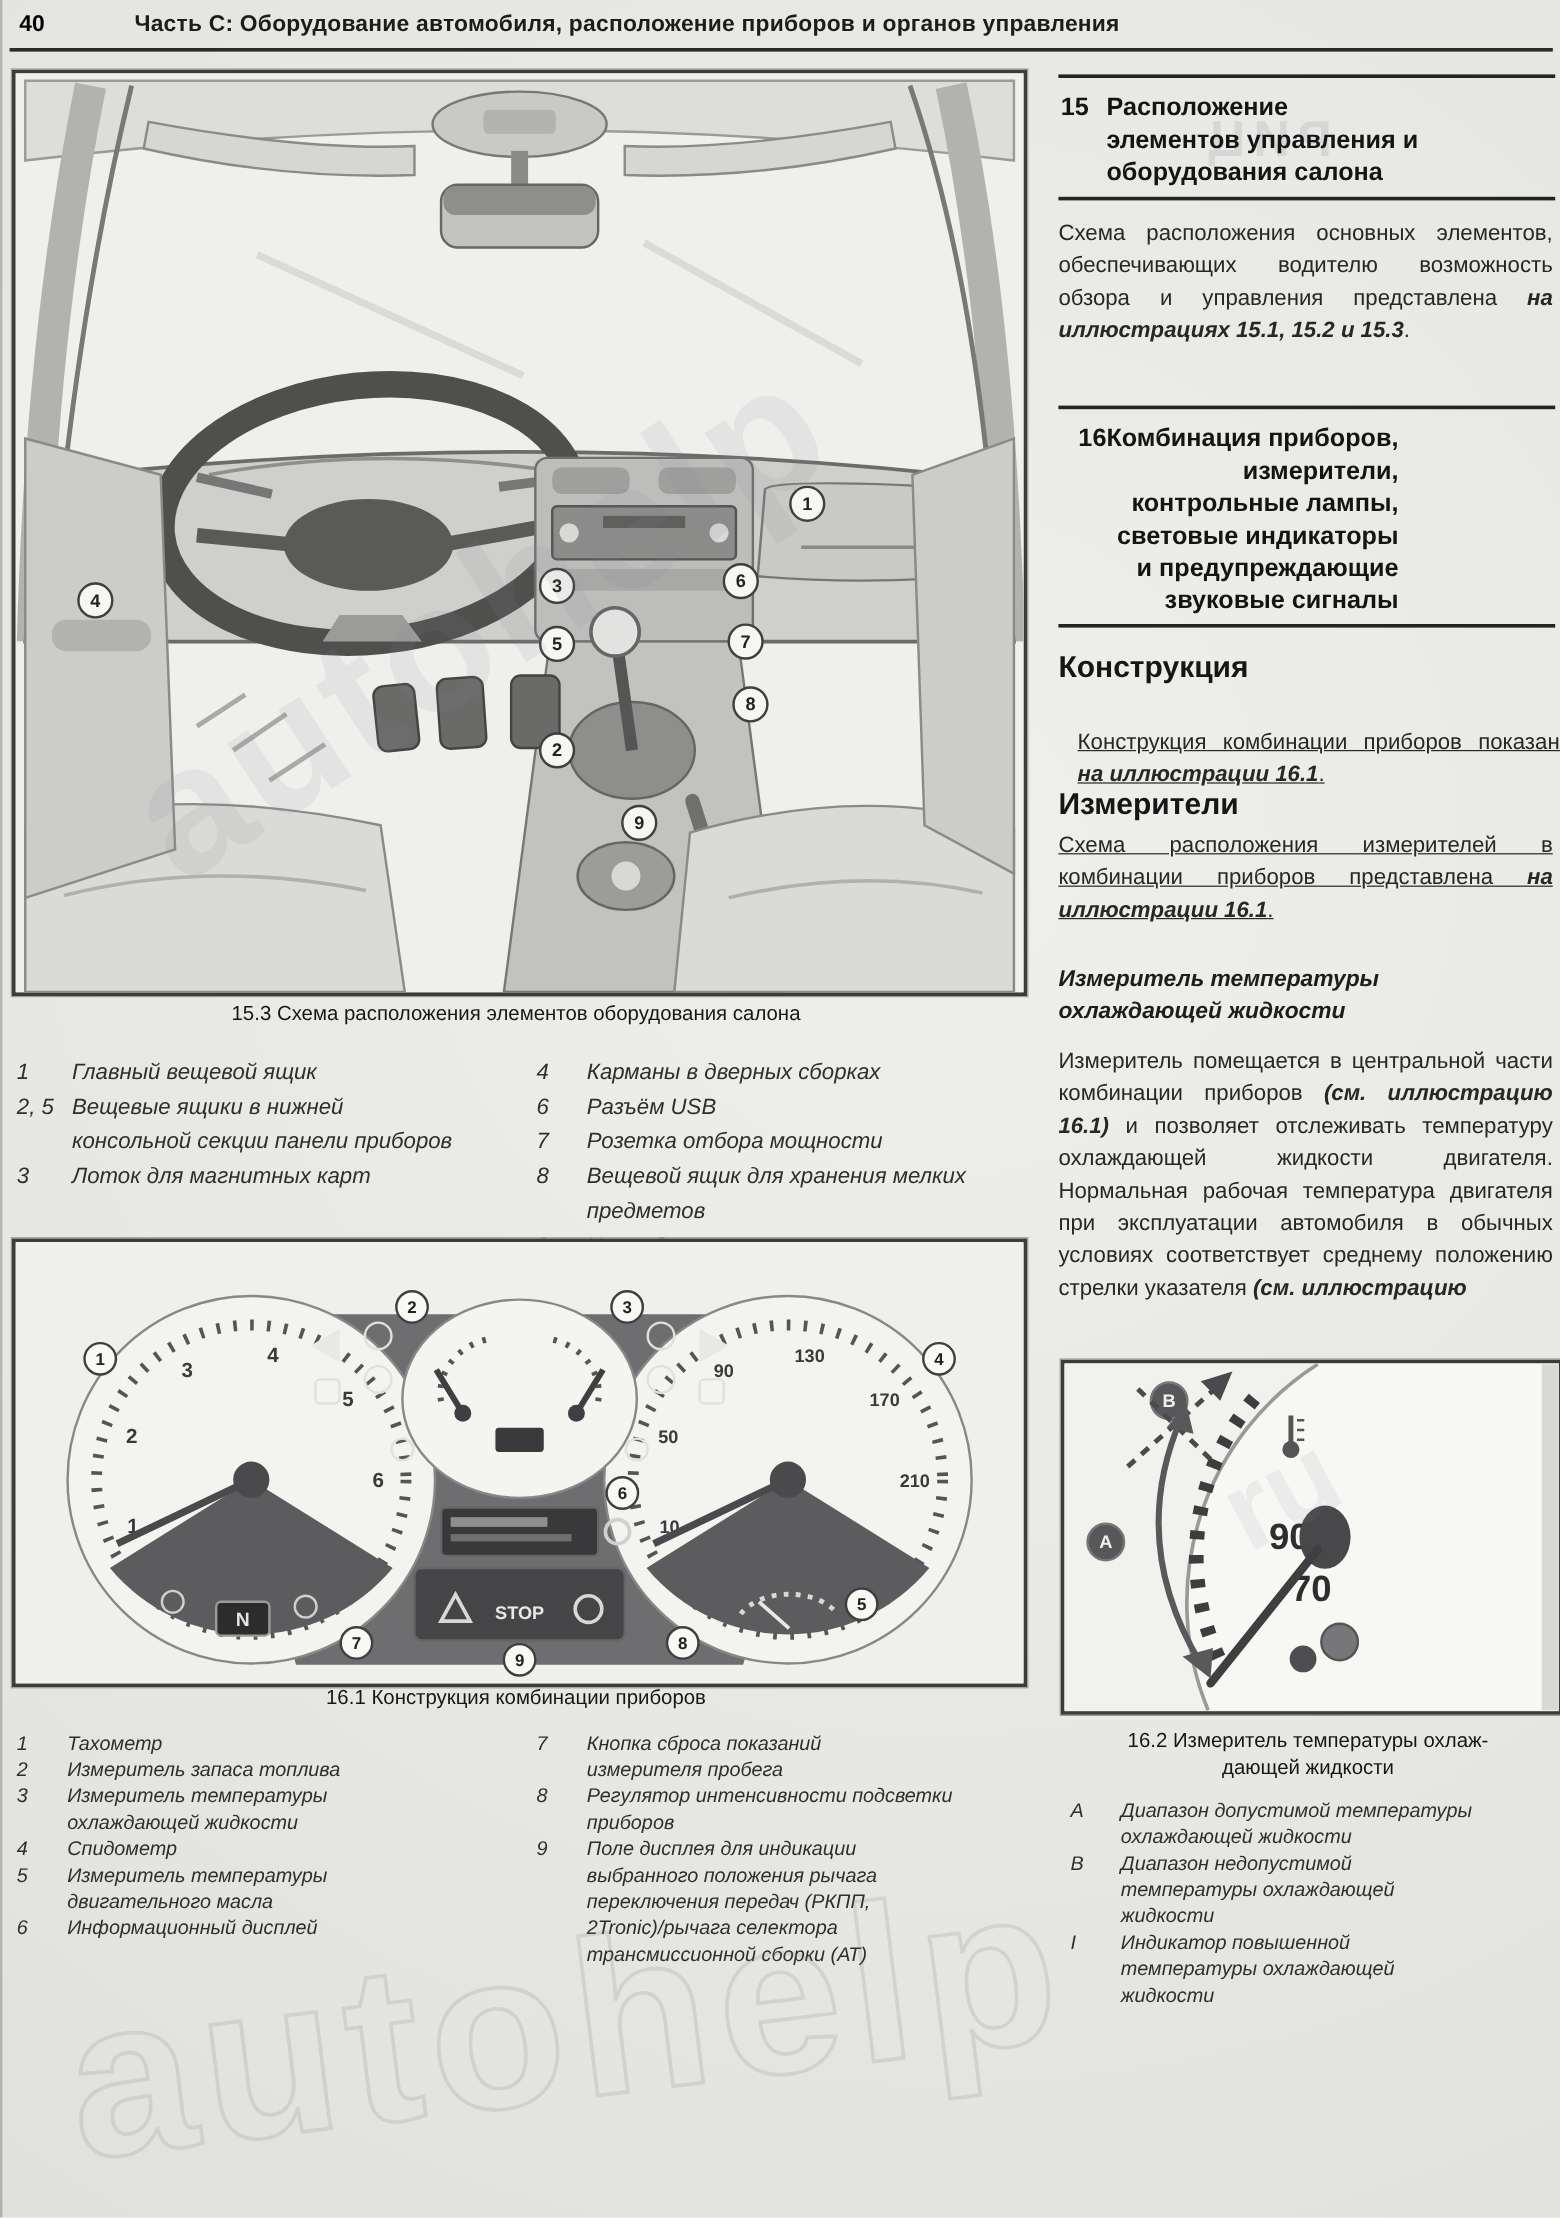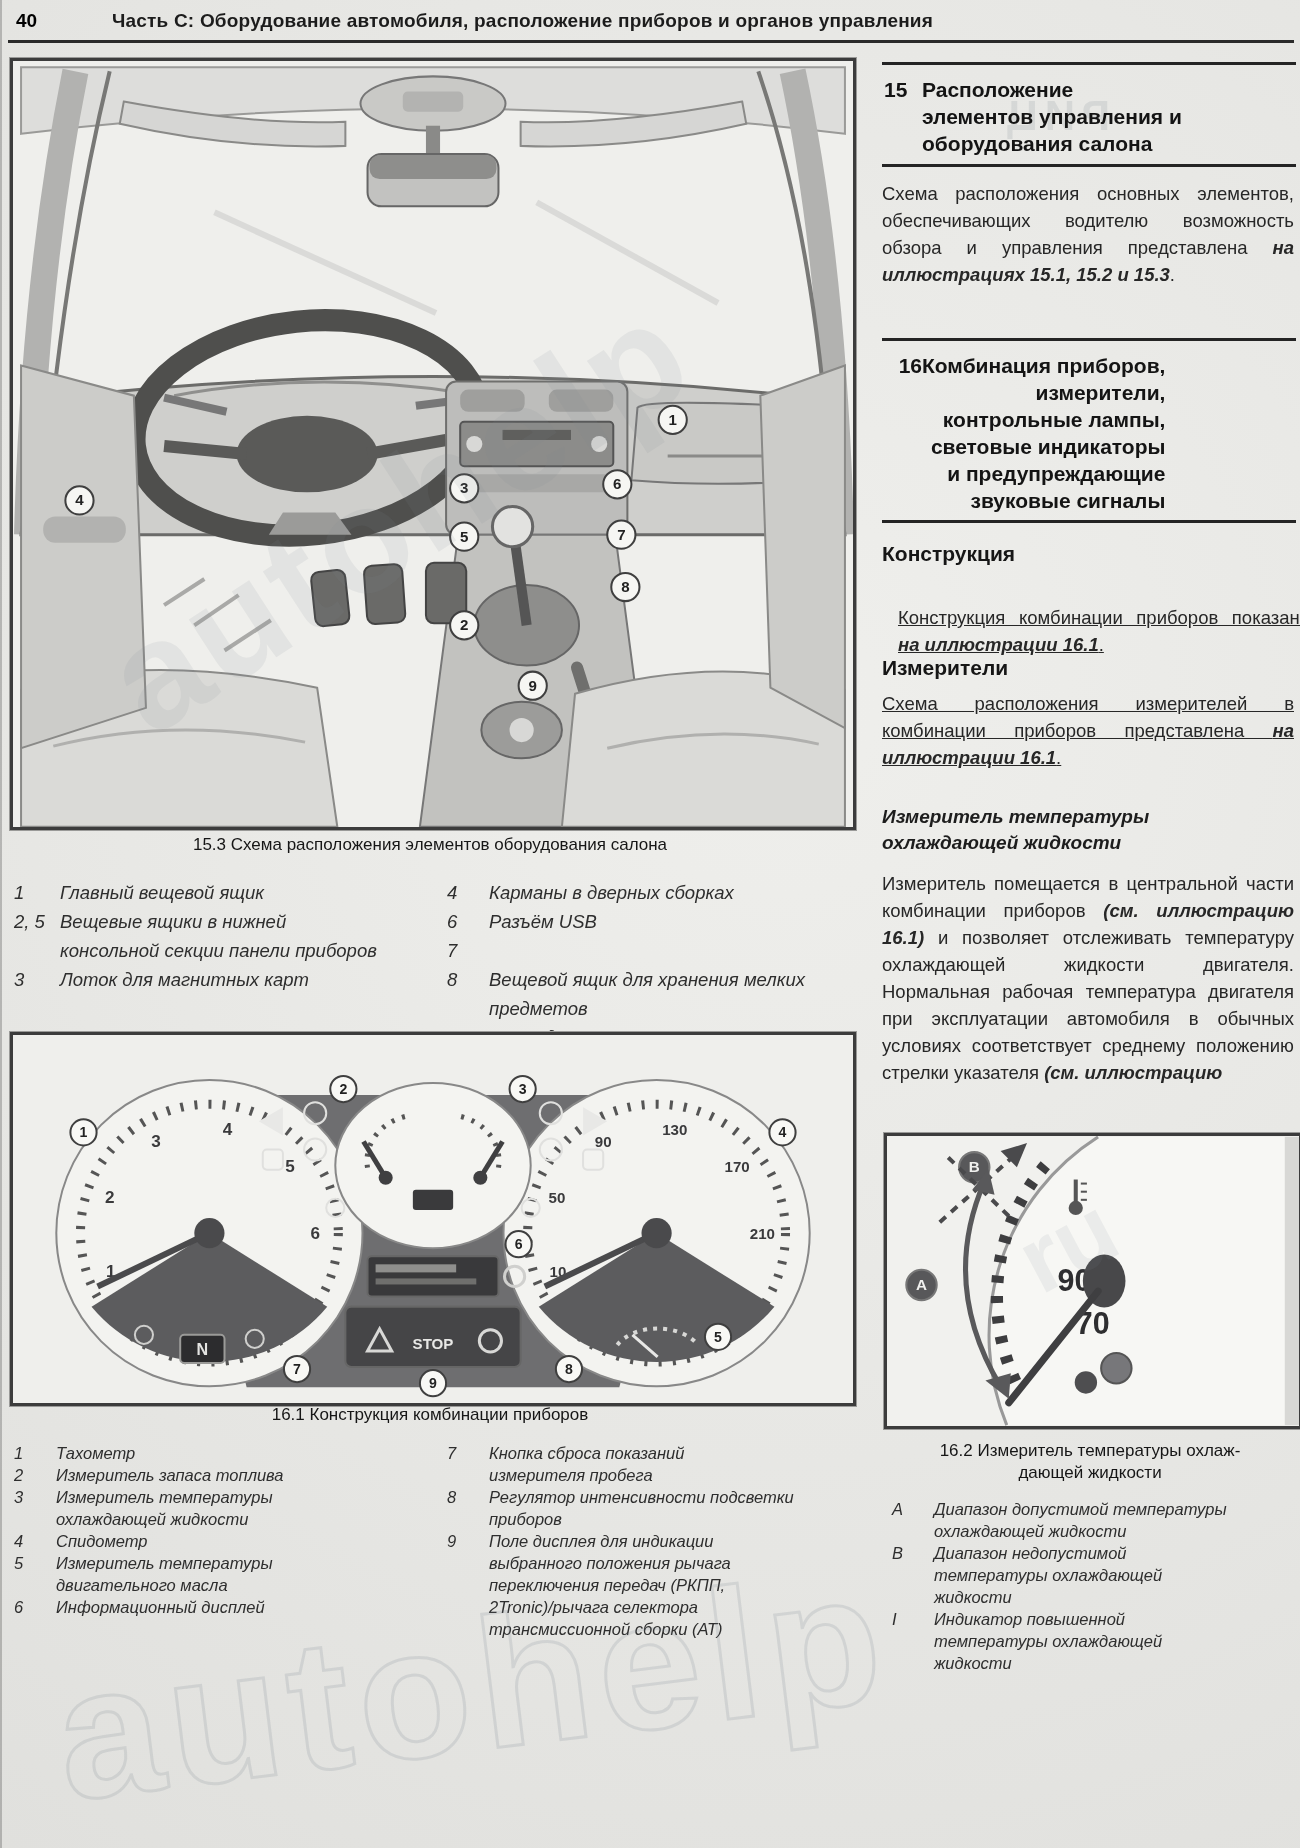--- a/index.html
+++ b/index.html
@@ -24,21 +24,21 @@
   .lnum{flex:0 0 46px;}
   .lnum.narrow{flex:0 0 42px;}
   .ltxt{flex:1;white-space:pre-line;}
   
   .rule{position:absolute;height:3px;background:#242424;}
   .sec{position:absolute;display:flex;font-weight:bold;color:#141414;font-size:21px;line-height:27px;}
   .sec .sec-num{flex:0 0 38px;}
   .sec .sec-lines span{display:block;}
   .para{position:absolute;width:412px;font-size:18.5px;line-height:27px;text-align:justify;color:#272727;}
   .para .bi{font-weight:bold;font-style:italic;}
-  .subhead{position:absolute;font-size:21px;font-weight:bold;color:#161616;}
+  .subhead{position:absolute;font-size:25px;font-weight:bold;color:#161616;}
   .subhead-it{position:absolute;font-size:19px;font-weight:bold;font-style:italic;line-height:26px;color:#1d1d1d;}
   .subhead-it span{display:block;}
   
   .ghost{position:absolute;font-weight:bold;color:rgba(100,112,128,.14);transform:scaleX(-1);letter-spacing:7px;white-space:nowrap;pointer-events:none;}
   .wm-diag{position:absolute;left:70px;top:430px;font-size:150px;font-weight:bold;color:rgba(125,135,150,.11);transform:rotate(-33deg);letter-spacing:4px;pointer-events:none;}
   .wm-bottom{position:absolute;left:55px;top:1580px;font-size:185px;font-weight:bold;color:transparent;-webkit-text-stroke:3px rgba(115,122,135,.17);transform:rotate(-7deg);letter-spacing:8px;pointer-events:none;}
   .wm-small{position:absolute;left:1020px;top:1190px;font-size:95px;font-weight:bold;color:rgba(125,135,150,.10);transform:rotate(-28deg);pointer-events:none;}
   svg text{font-family:"Liberation Sans","DejaVu Sans",sans-serif;}
   .cap2 span{display:block;}
 </style>
@@ -199,20 +199,21 @@
   <div class="lrow">
       <span class="lnum narrow">4</span>
       <span class="ltxt">Карманы в дверных сборках</span>
     </div>
   <div class="lrow">
       <span class="lnum narrow">6</span>
       <span class="ltxt">Разъём USB</span>
     </div>
   <div class="lrow">
       <span class="lnum narrow">7</span>
+      <span class="ltxt">Розетка отбора мощности</span>
     </div>
   <div class="lrow">
       <span class="lnum narrow">8</span>
       <span class="ltxt">Вещевой ящик для хранения мелких
 предметов</span>
     </div>
   <div class="lrow">
       <span class="lnum narrow">9</span>
       <span class="ltxt">Чашкодержатель</span>
     </div>

